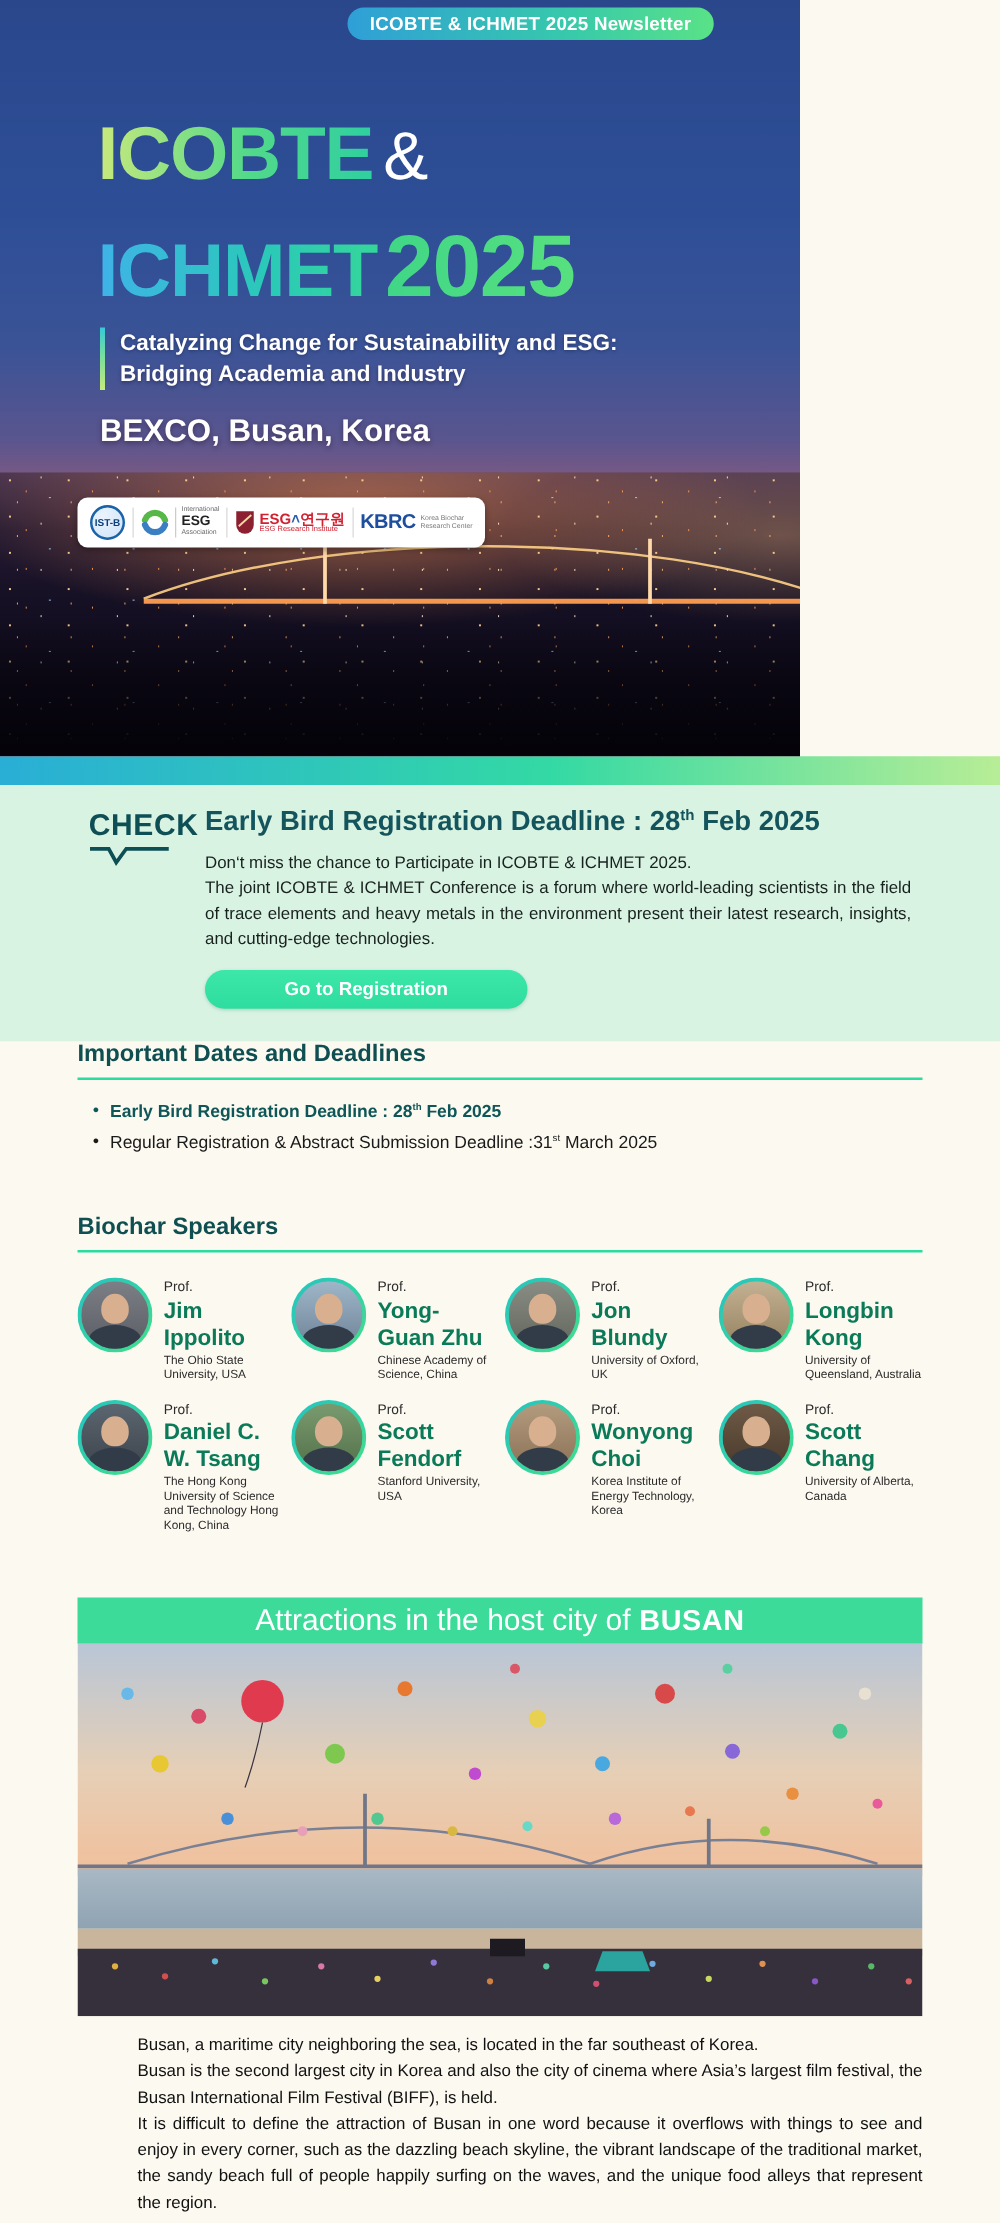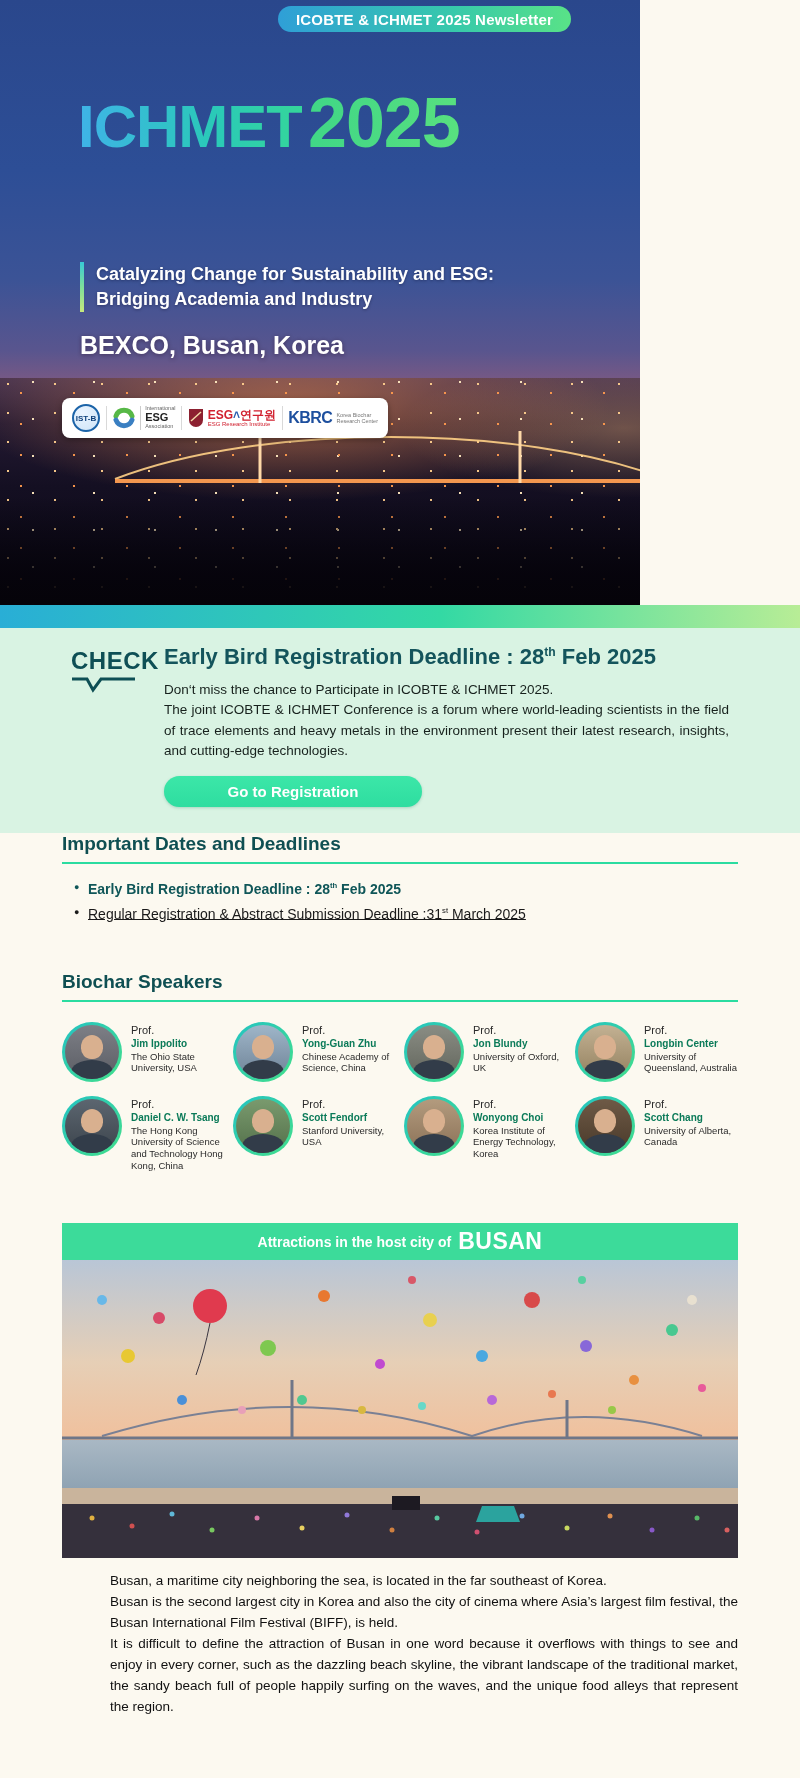--- a/index.html
+++ b/index.html
@@ -116,21 +116,21 @@
   
   .content { padding: 0 62px; }
   .section-heading { font-size: 19px; font-weight: bold; color: #0f4f52; }
   .green-rule { height: 2px; background: #2bdca0; border: none; margin-top: 7px; }
 
   .dates-block { }
   .bullet-list { margin-top: 11px; padding-left: 12px; }
   .bullet { font-size: 14px; line-height: 22px; position: relative; padding-left: 14px; }
   .bullet::before { content: "\25CF"; position: absolute; left: 0; font-size: 9px; top: 1px; }
   .bullet.em { font-weight: bold; color: #0f5658; }
-  .bullet.plain { color: #1a1a1a; text-decoration: underline; }
+  .bullet.plain { color: #1a1a1a; }
 
   .speakers-block { margin-top: 47px; }
   .speakers-grid {
     margin-top: 20px;
     display: grid; grid-template-columns: repeat(4, 1fr);
     row-gap: 14px; column-gap: 8px;
   }
   .speaker { display: flex; gap: 9px; align-items: flex-start; }
   .avatar {
     flex: none; width: 60px; height: 60px; border-radius: 50%;
@@ -148,30 +148,30 @@
   }
   .speaker:nth-child(2) .avatar { background: linear-gradient(180deg,#9fb6c9,#6e8296) padding-box, linear-gradient(135deg,#23c3c3,#43df8a) border-box; }
   .speaker:nth-child(3) .avatar { background: linear-gradient(180deg,#8a8d84,#62655c) padding-box, linear-gradient(135deg,#23c3c3,#43df8a) border-box; }
   .speaker:nth-child(4) .avatar { background: linear-gradient(180deg,#c3b193,#93815f) padding-box, linear-gradient(135deg,#23c3c3,#43df8a) border-box; }
   .speaker:nth-child(5) .avatar { background: linear-gradient(180deg,#5c6670,#3c444c) padding-box, linear-gradient(135deg,#23c3c3,#43df8a) border-box; }
   .speaker:nth-child(6) .avatar { background: linear-gradient(180deg,#7a9a6e,#53704a) padding-box, linear-gradient(135deg,#23c3c3,#43df8a) border-box; }
   .speaker:nth-child(7) .avatar { background: linear-gradient(180deg,#b39b7e,#8a7157) padding-box, linear-gradient(135deg,#23c3c3,#43df8a) border-box; }
   .speaker:nth-child(8) .avatar { background: linear-gradient(180deg,#6e5a46,#49392a) padding-box, linear-gradient(135deg,#23c3c3,#43df8a) border-box; }
   .speaker-text { line-height: 1.22; padding-top: 2px; }
   .speaker-prefix { font-size: 11px; color: #2b2b2b; }
-  .speaker-name { font-size: 10px; font-weight: bold; color: #0a7a58; }
+  .speaker-name { font-size: 18px; font-weight: bold; color: #0a7a58; }
   .speaker-affil { font-size: 9.5px; color: #2b2b2b; margin-top: 1px; }
 
   
   .busan-banner {
     margin-top: 52px; height: 37px; background: #3cdb9a;
     display: flex; align-items: center; justify-content: center; gap: 7px;
     color: #fff;
   }
-  .busan-banner .pre { font-size: 14px; font-weight: bold; }
+  .busan-banner .pre { font-size: 24px; font-weight: normal; }
   .busan-banner .city { font-size: 23px; font-weight: bold; letter-spacing: .5px; }
   .busan-photo { display: block; }
   .busan-text { margin-top: 13px; margin-left: 48px; }
   .busan-text p { font-size: 13.5px; line-height: 1.55; text-align: justify; color: #111; }
 </style>
 </head>
 <body>
 
 <div class="hero">
   <div class="hero-lights"></div>
@@ -180,20 +180,23 @@
     <line x1="15" y1="66" x2="565" y2="66" stroke="#ff9e52" stroke-width="4" opacity=".95"></line>
     <line x1="160" y1="16" x2="160" y2="68" stroke="#ffd9a8" stroke-width="3"></line>
     <line x1="420" y1="16" x2="420" y2="68" stroke="#ffd9a8" stroke-width="3"></line>
   </svg>
 
   <div class="newsletter-badge">
     <span>ICOBTE &amp; ICHMET 2025 Newsletter</span>
   </div>
 
   <div class="hero-title">
+    <div>
+      <span class="t-grad1">ICOBTE</span><span class="t-amp">&amp;</span>
+    </div>
     <div>
       <span class="t-grad2">ICHMET</span><span class="t-grad3">2025</span>
     </div>
   </div>
 
   <div class="hero-subtitle">
     <div>Catalyzing Change for Sustainability and ESG:</div>
     <div>Bridging Academia and Industry</div>
   </div>
 
@@ -295,21 +298,21 @@
         <div class="speaker-text">
           <div class="speaker-prefix">Prof.</div>
           <div class="speaker-name">Jon Blundy</div>
           <div class="speaker-affil">University of Oxford, UK</div>
         </div>
       </div>
       <div class="speaker">
         <div class="avatar"></div>
         <div class="speaker-text">
           <div class="speaker-prefix">Prof.</div>
-          <div class="speaker-name">Longbin Center</div>
+          <div class="speaker-name">Longbin Kong</div>
           <div class="speaker-affil">University of Queensland, Australia</div>
         </div>
       </div>
       <div class="speaker">
         <div class="avatar"></div>
         <div class="speaker-text">
           <div class="speaker-prefix">Prof.</div>
           <div class="speaker-name">Daniel C. W. Tsang</div>
           <div class="speaker-affil">The Hong Kong University of Science and Technology Hong Kong, China</div>
         </div>

